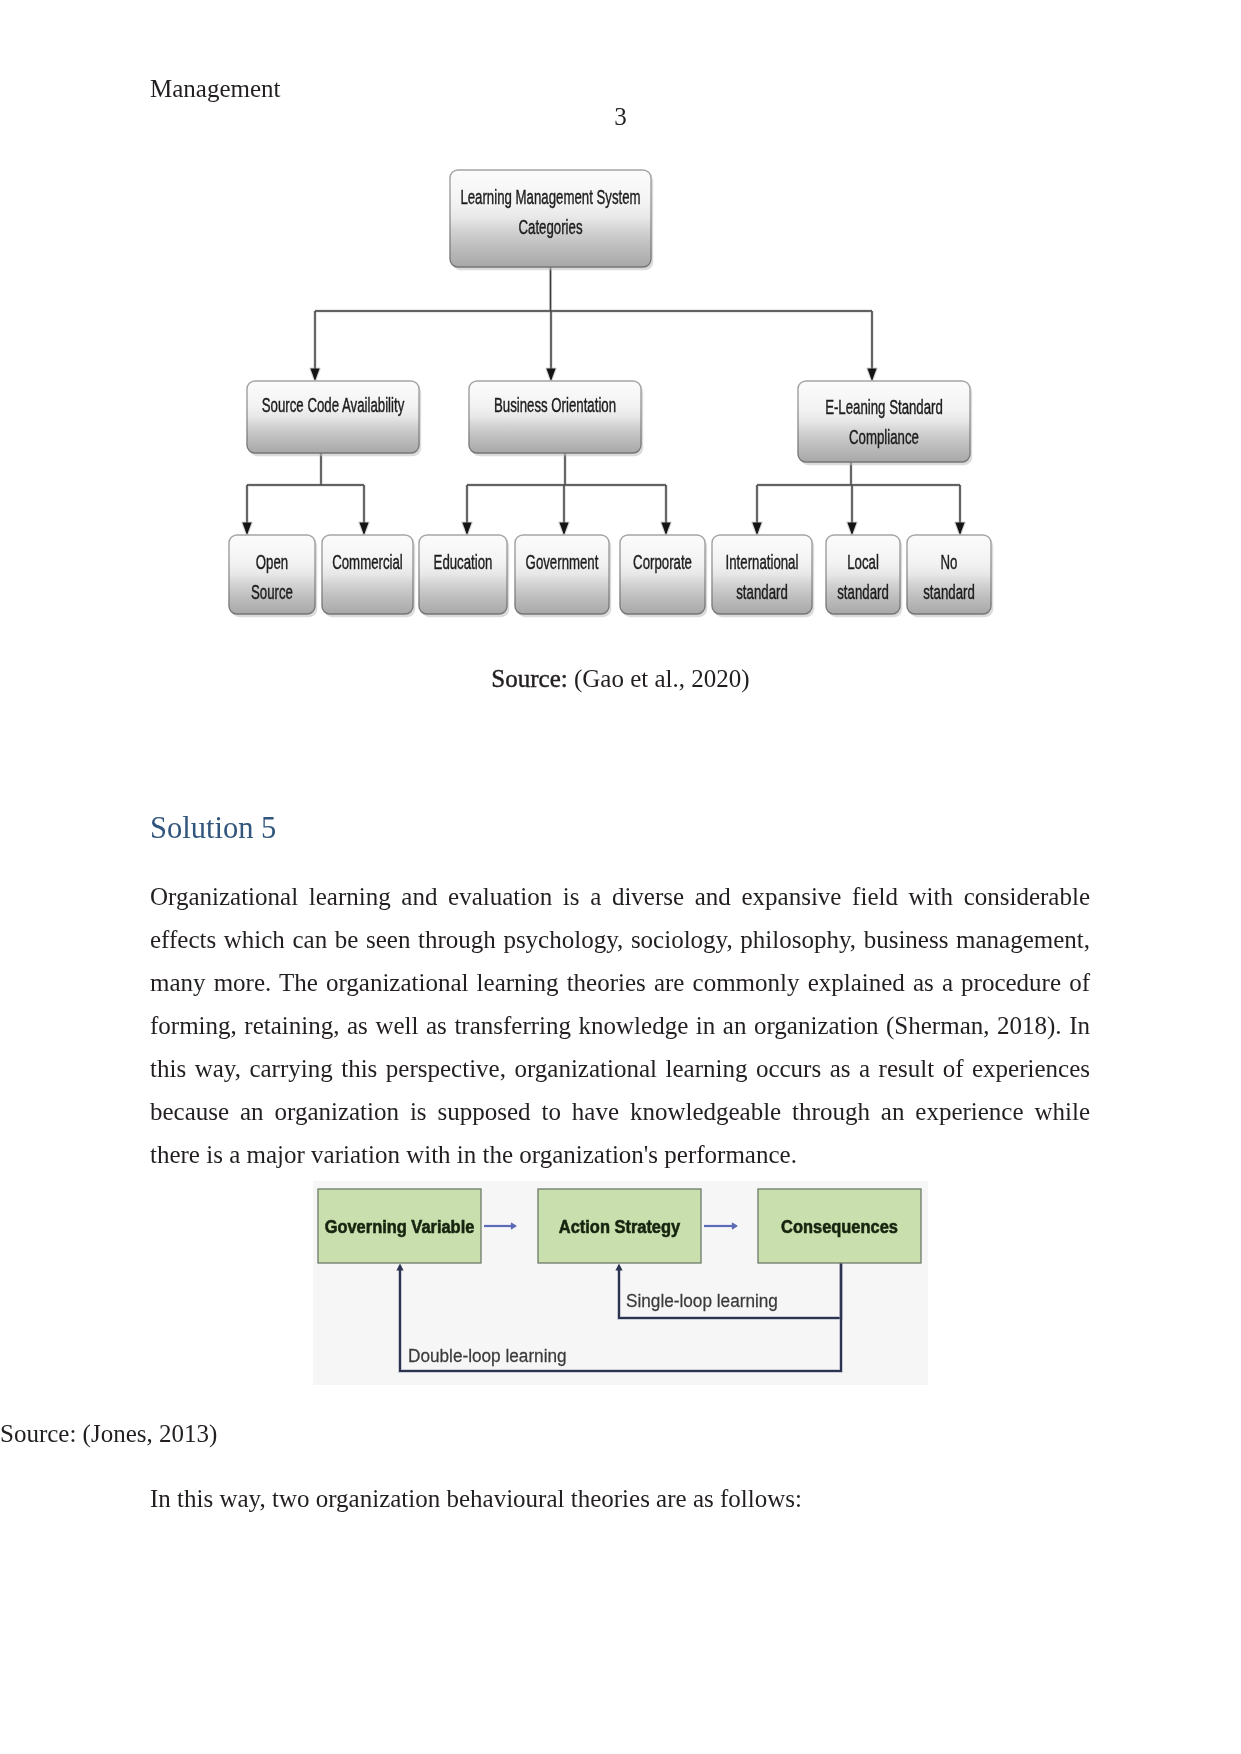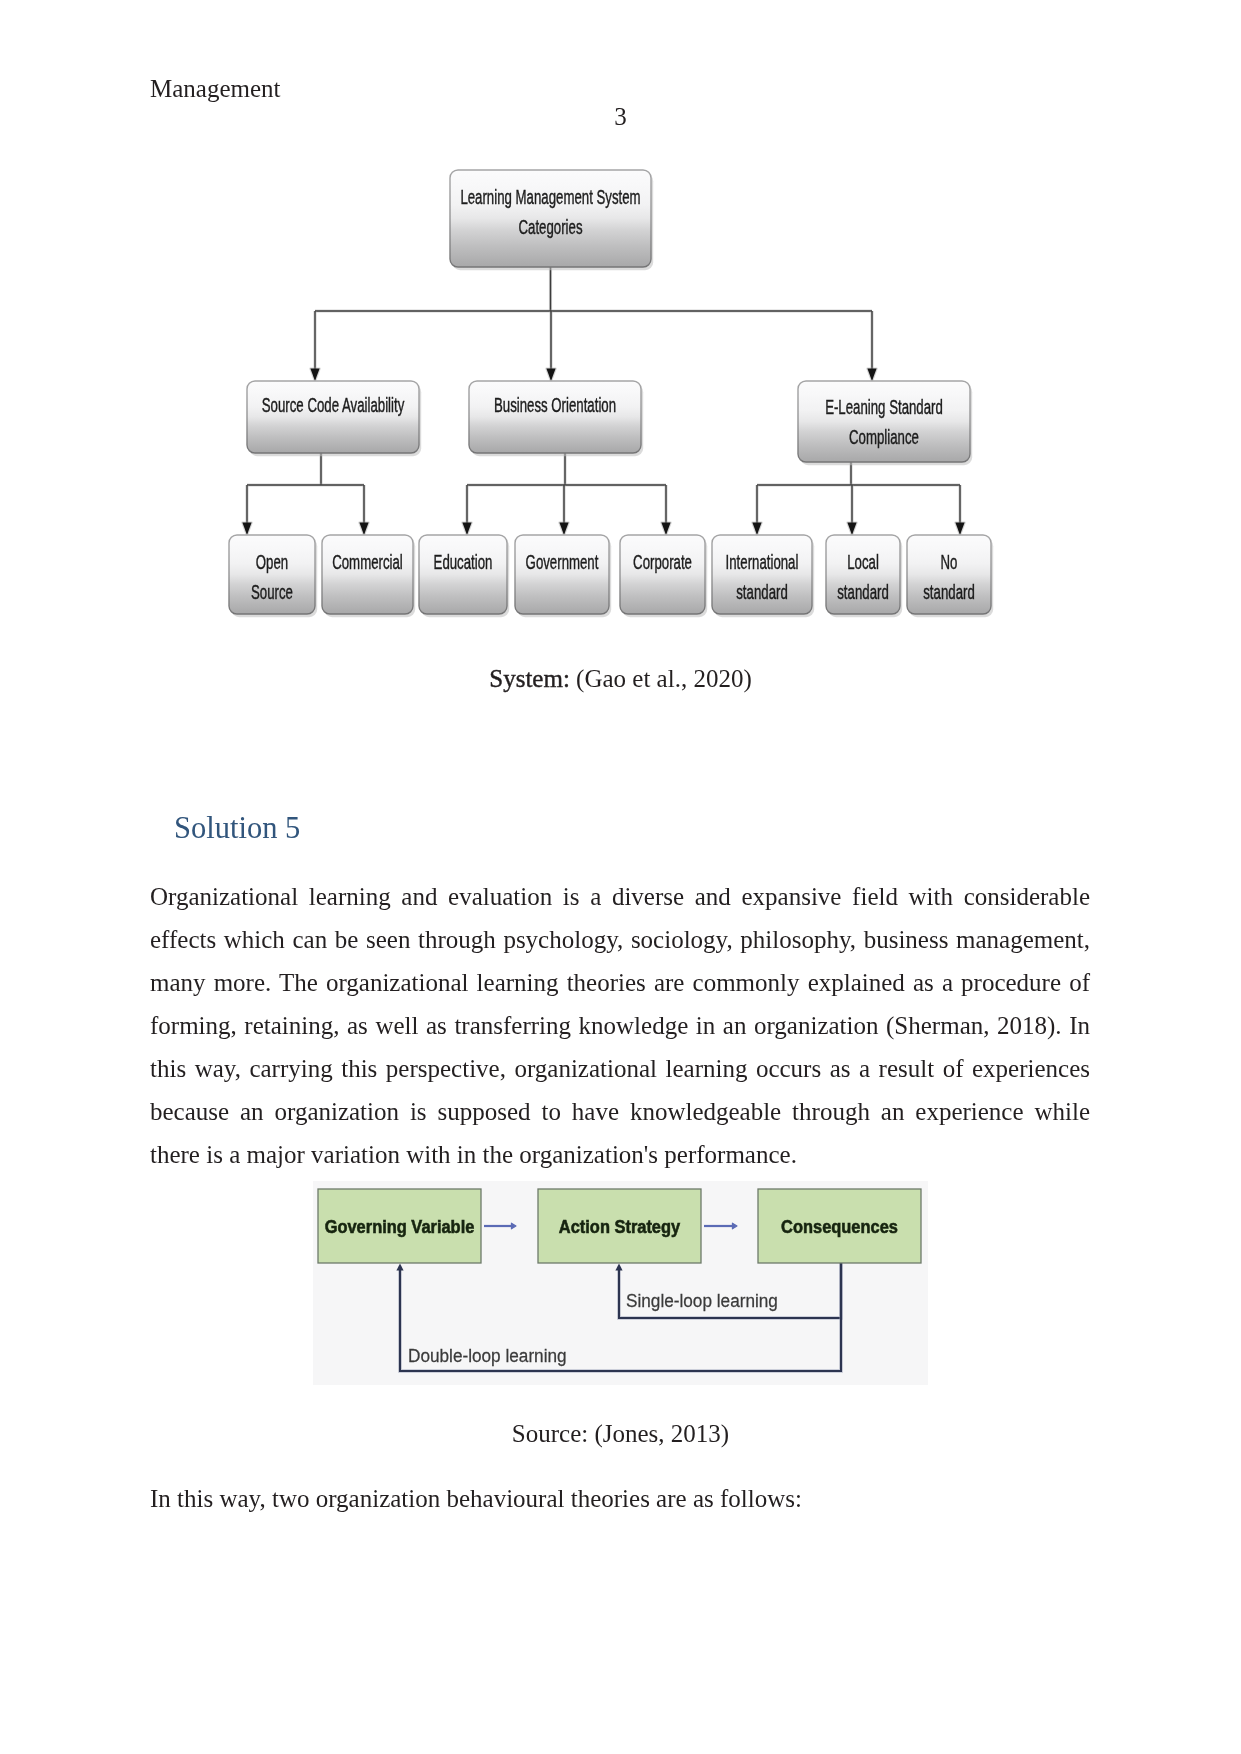--- a/index.html
+++ b/index.html
@@ -4,26 +4,26 @@
 <style>
   html,body{margin:0;padding:0;}
   body{width:1241px;height:1754px;background:#ffffff;font-family:"Liberation Serif",serif;color:#231f20;overflow:hidden;}
   .page{position:relative;width:1241px;height:1754px;}
   .hdr{position:absolute;left:150px;top:74px;font-size:25px;line-height:30px;}
   .pageno{position:absolute;left:0;top:101.5px;width:1241px;text-align:center;font-size:25px;line-height:30px;}
   .fig1{position:absolute;left:0;top:0;width:1241px;height:1754px;overflow:visible;filter:blur(0.62px);}
   .fig1 text{font-family:"Liberation Sans",sans-serif;font-size:20px;fill:#1c1c1c;stroke:#1c1c1c;stroke-width:0.42px;paint-order:stroke fill;}
   .src1{position:absolute;left:0;top:661px;width:1241px;text-align:center;font-size:25px;line-height:36px;}
   .src1 b{font-weight:normal;-webkit-text-stroke:0.42px #231f20;}
-  .sol{position:absolute;left:150px;top:807.5px;font-size:30.5px;line-height:40px;color:#31557c;margin-left:24px;}
+  .sol{position:absolute;left:150px;top:807.5px;font-size:30.5px;line-height:40px;color:#31557c;}
   .para1{position:absolute;left:150px;top:855px;width:940px;font-size:25px;line-height:43px;text-align:justify;margin-top:20px;}
   .fig2{position:absolute;left:0;top:0;width:1241px;height:1754px;overflow:visible;filter:blur(0.5px);}
   .fig2 .bxt{font-family:"Liberation Sans",sans-serif;font-size:18.5px;font-weight:bold;fill:#16240f;stroke:#16240f;stroke-width:0.58px;paint-order:stroke fill;}
   .fig2 .lbl{font-family:"Liberation Sans",sans-serif;font-size:19px;fill:#3a3a3a;stroke:#3a3a3a;stroke-width:0.25px;paint-order:stroke fill;}
-  .src2{position:absolute;left:0;top:1416px;width:1241px;text-align:center;font-size:25px;line-height:36px;}
+  .src2{position:absolute;left:0;top:1416px;width:1241px;text-align:left;font-size:25px;line-height:36px;}
   .para2{position:absolute;left:150px;top:1477px;width:940px;font-size:25px;line-height:43px;}
 </style>
 </head>
 <body>
 
 <div class="page">
   <div class="hdr">Management</div>
   <div class="pageno">3</div>
   <svg class="fig1" id="fig1" viewBox="0 0 1241 1754" width="1241" height="1754" preserveAspectRatio="none" xmlns="http://www.w3.org/2000/svg">
     <defs>
@@ -168,21 +168,21 @@
           <text x="0" y="0" text-anchor="middle" transform="translate(949,599) scale(0.662,1)">standard</text>
         </g>
         <g>
           <rect x="452.2" y="173.2" width="201" height="97" rx="8" ry="8" fill="#bdbdbd" opacity="0.55"></rect>
           <rect x="450" y="170" width="201" height="97" rx="8" ry="8" fill="url(#boxgrad)" stroke="url(#boxstroke)" stroke-width="1.4"></rect>
           <text x="0" y="0" text-anchor="middle" transform="translate(550.5,204) scale(0.662,1)">Learning Management System</text>
           <text x="0" y="0" text-anchor="middle" transform="translate(550.5,234) scale(0.662,1)">Categories</text>
         </g>
       </g>
   </svg>
-  <div class="src1"><b>System:</b><span> (Gao et al., 2020)</span></div>
+  <div class="src1"><b>Source:</b><span> (Gao et al., 2020)</span></div>
   <div class="sol">Solution 5</div>
   <div class="para1">Organizational learning and evaluation is a diverse and expansive field with considerable effects which can be seen through psychology, sociology, philosophy, business management, many more. The organizational learning theories are commonly explained as a procedure of forming, retaining, as well as transferring knowledge in an organization (Sherman, 2018). In this way, carrying this perspective, organizational learning occurs as a result of experiences because an organization is supposed to have knowledgeable through an experience while there is a major variation with in the organization's performance.</div>
   <svg class="fig2" id="fig2" viewBox="0 0 1241 1754" width="1241" height="1754" preserveAspectRatio="none" xmlns="http://www.w3.org/2000/svg">
     <g id="fig2-body">
         <rect x="313" y="1181" width="615" height="204" fill="#f6f6f7"></rect>
         <g>
           <path d="M841,1263 L841,1318 L619,1318 L619,1269.5" fill="none" stroke="#9aa0b5" stroke-width="3.8" opacity="0.45"></path>
           <path d="M841,1263 L841,1318 L619,1318 L619,1269.5" fill="none" stroke="#2c3450" stroke-width="2.1"></path>
           <path d="M615.4,1270.6 L622.6,1270.6 L619,1263.6 Z" fill="#2c3450"></path>
           <text x="0" y="0" class="lbl" transform="translate(626,1307) scale(0.905,1)">Single-loop learning</text>

